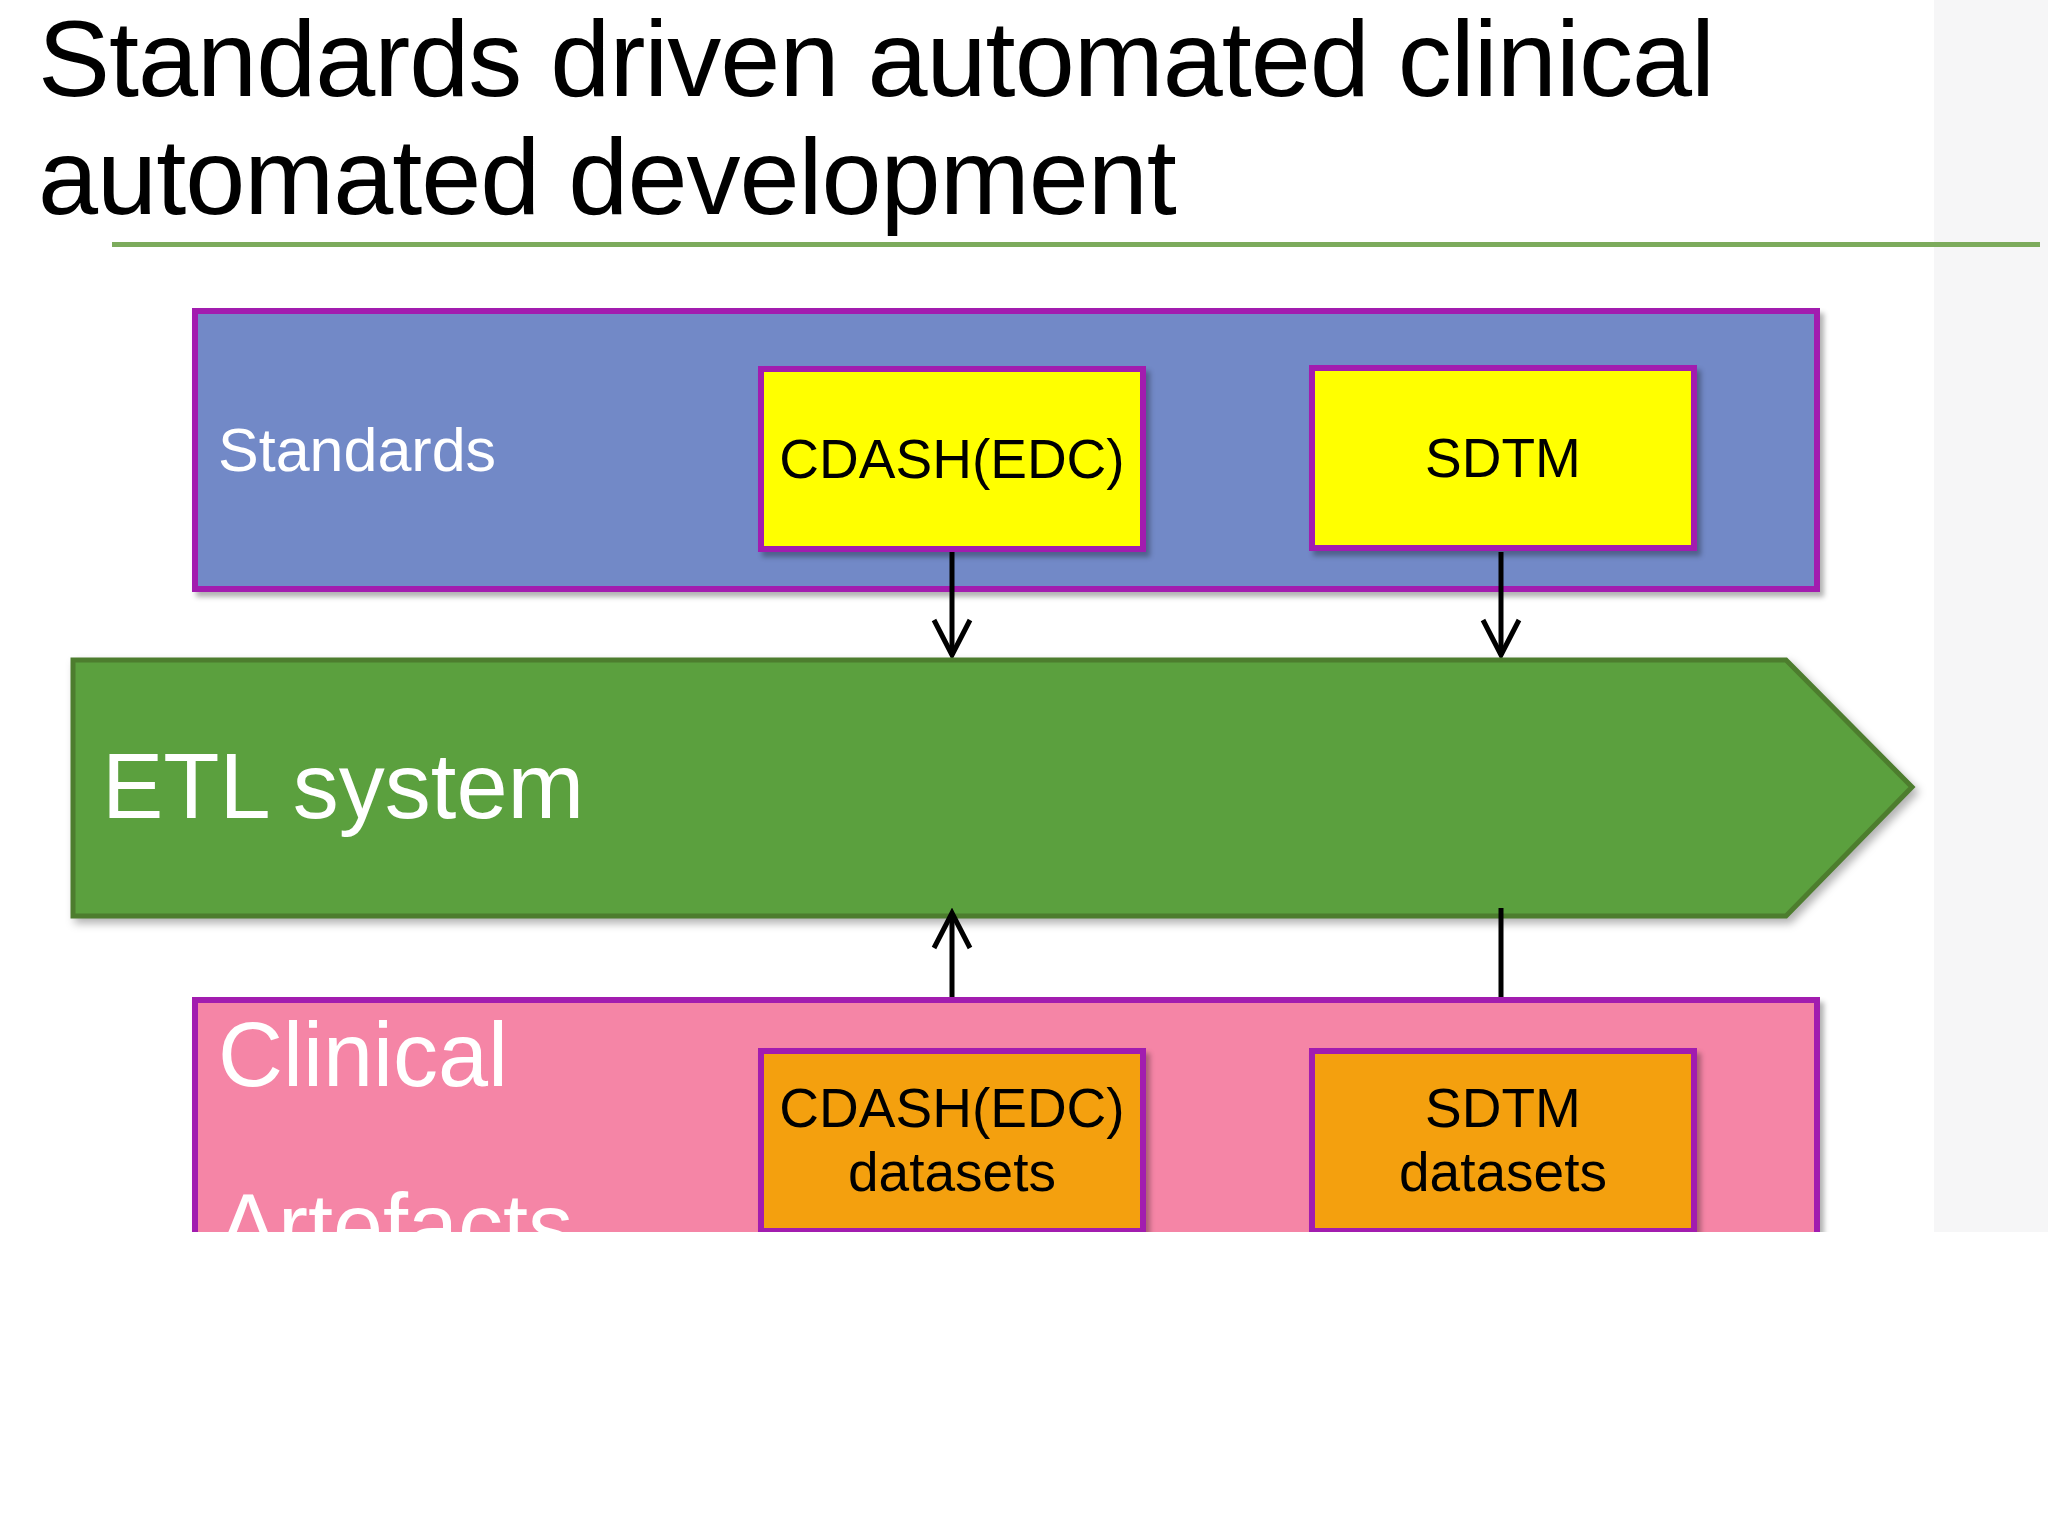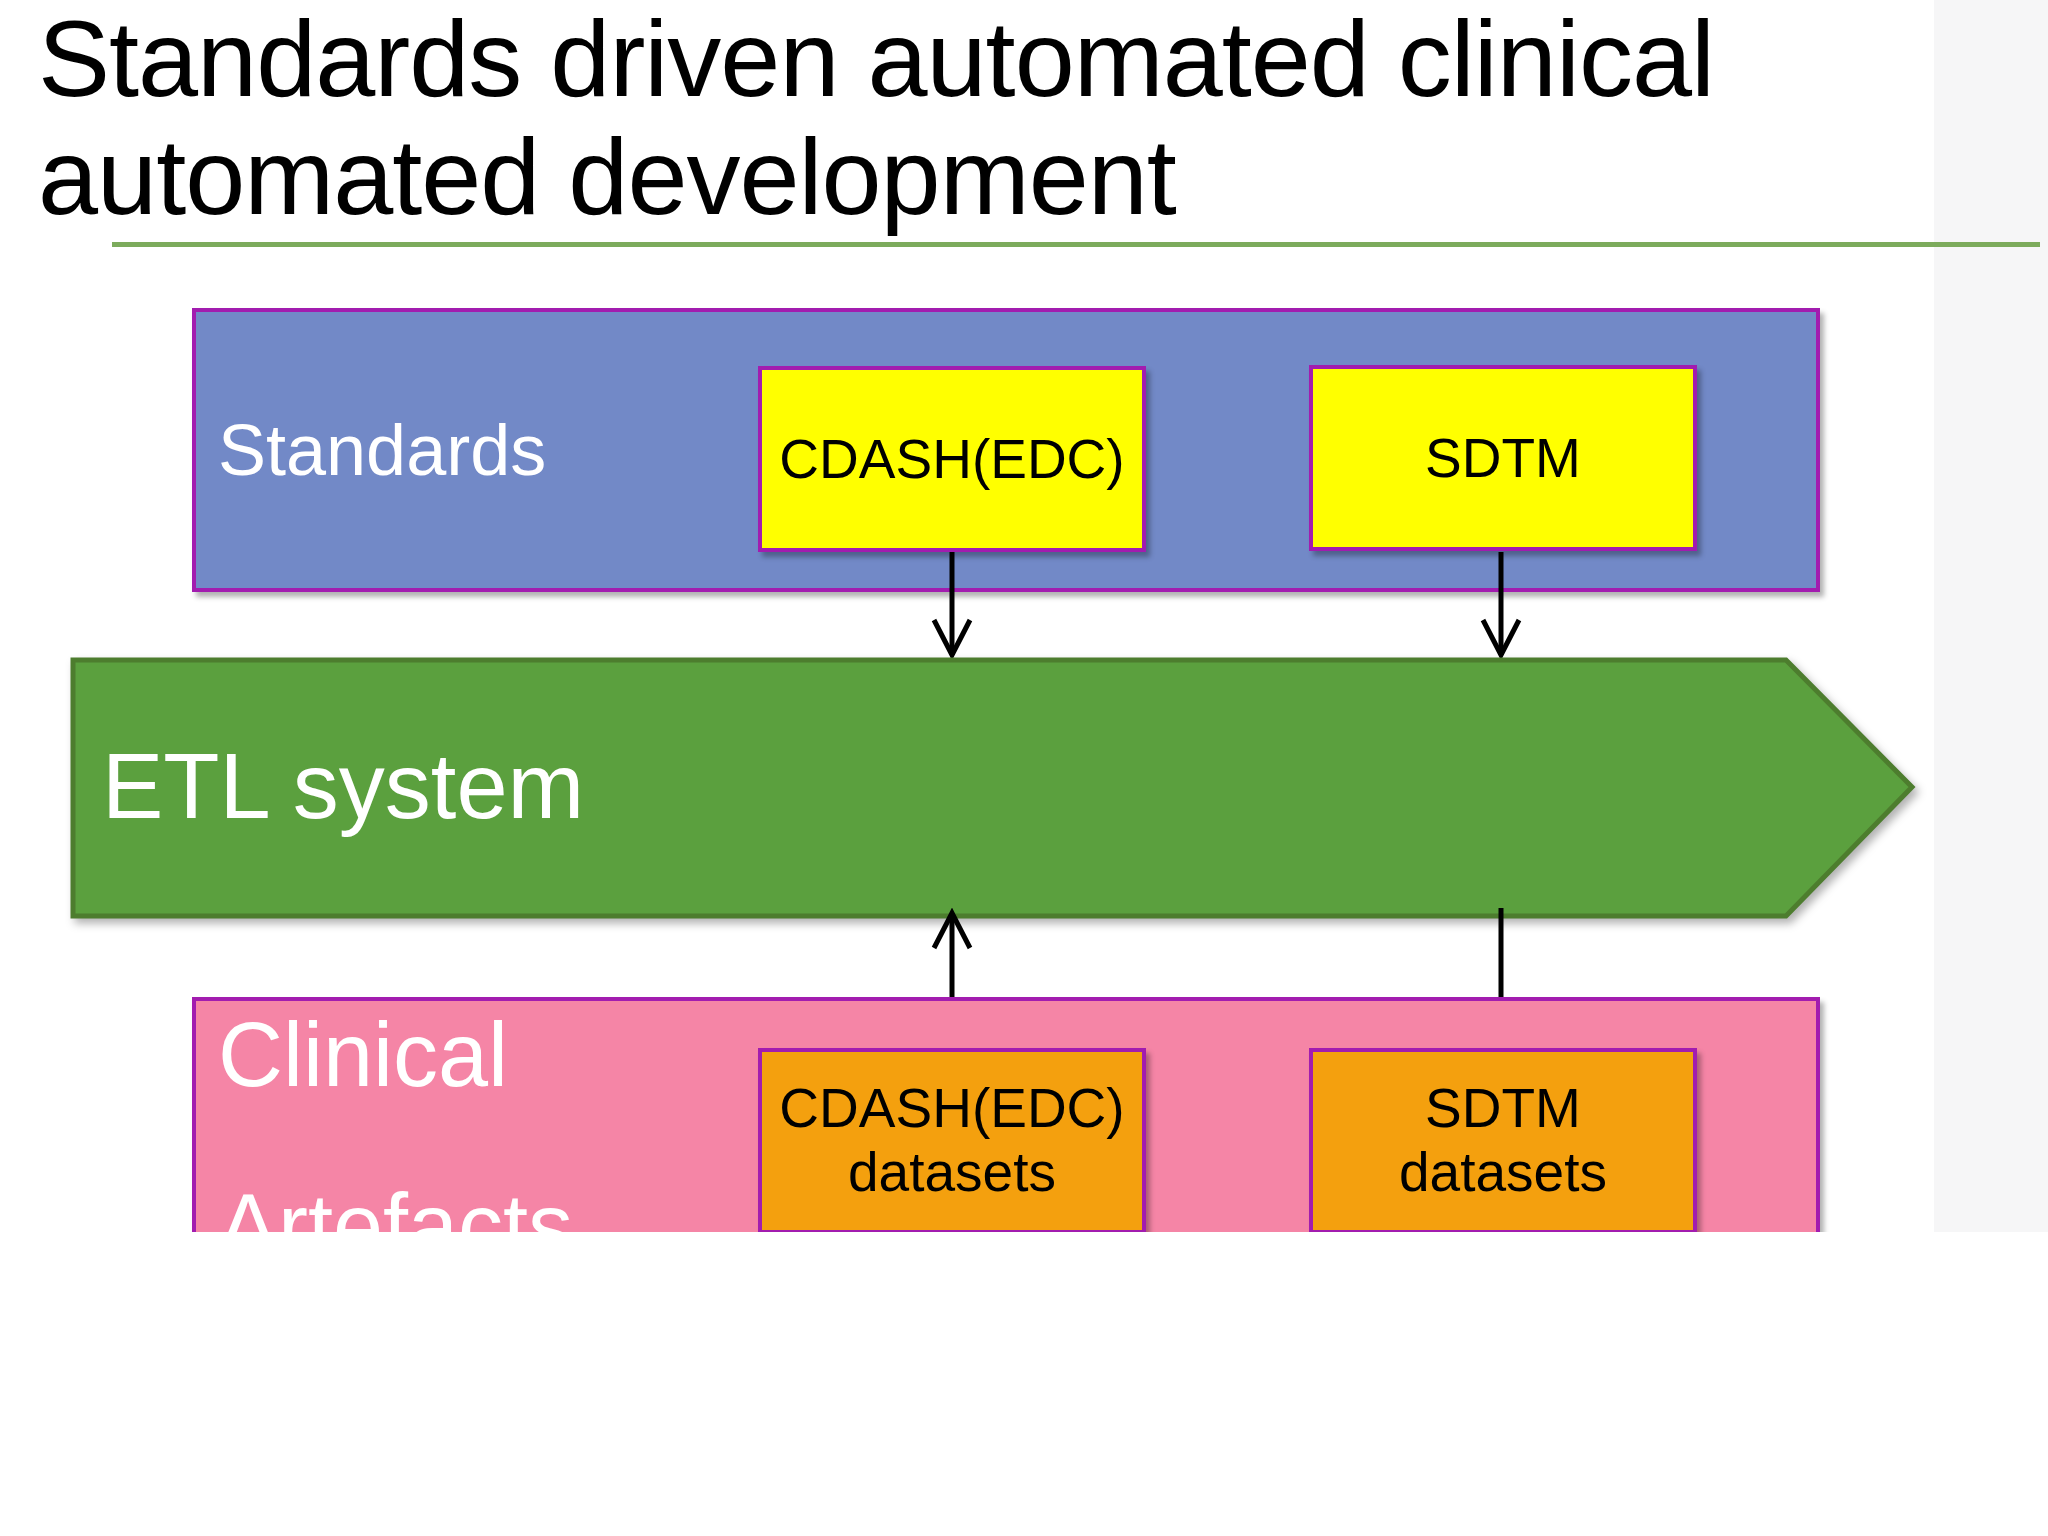--- a/index.html
+++ b/index.html
@@ -13,38 +13,38 @@
   }
   .title {
     position:absolute; left:38px; top:0px; color:#000;
     font-size:108px; line-height:1.09; letter-spacing:-1px; white-space:nowrap;
   }
   .underline {
     position:absolute; left:112px; top:242px; width:1928px; height:5px;
     background:#7cab5c;
   }
   .box {
-    position:absolute; box-sizing:border-box; border:4px solid #a21caf;
+    position:absolute; box-sizing:border-box; border:6px solid #a21caf;
     box-shadow:4px 5px 5px rgba(0,0,0,0.30);
   }
   .blue   { left:192px;  top:308px;  width:1628px; height:284px; background:#7289c7; }
   .pink   { left:192px;  top:997px;  width:1628px; height:288px; background:#f585a6; }
   .yellow { width:388px; height:186px; background:#ffff00;
             display:flex; align-items:center; justify-content:center;
             font-size:55px; color:#000; }
   .y1 { left:758px;  top:366px; }
   .y2 { left:1309px; top:365px; }
   .orange { width:388px; height:186px; background:#f4a00e;
             display:flex; flex-direction:column; align-items:center; justify-content:center;
             font-size:55px; line-height:1.16; color:#000; text-align:center; }
   .o1 { left:758px;  top:1048px; }
   .o2 { left:1309px; top:1048px; }
   .row-label { position:absolute; color:#ffffff; }
   .standards-label { left:218px; top:308px; height:284px;
-                     display:flex; align-items:center; font-size:72px;text-align:center; }
+                     display:flex; align-items:center; font-size:61px;text-align:center; }
   .artefacts-label { left:218px; top:997px; height:288px;
                      display:flex; flex-direction:column; justify-content:space-between;
                      font-size:90px; line-height:1.3; }
   .etl-shape { position:absolute; left:70px; top:657px;
                filter:drop-shadow(4px 5px 4px rgba(0,0,0,0.30)); }
   .etl-label { position:absolute; left:102px; top:657px; height:258px;
                display:flex; align-items:center; color:#ffffff; font-size:92px; }
   .arrow { position:absolute; }
   .a-tl { left:920px;  top:552px; }
   .a-tr { left:1469px; top:552px; }

